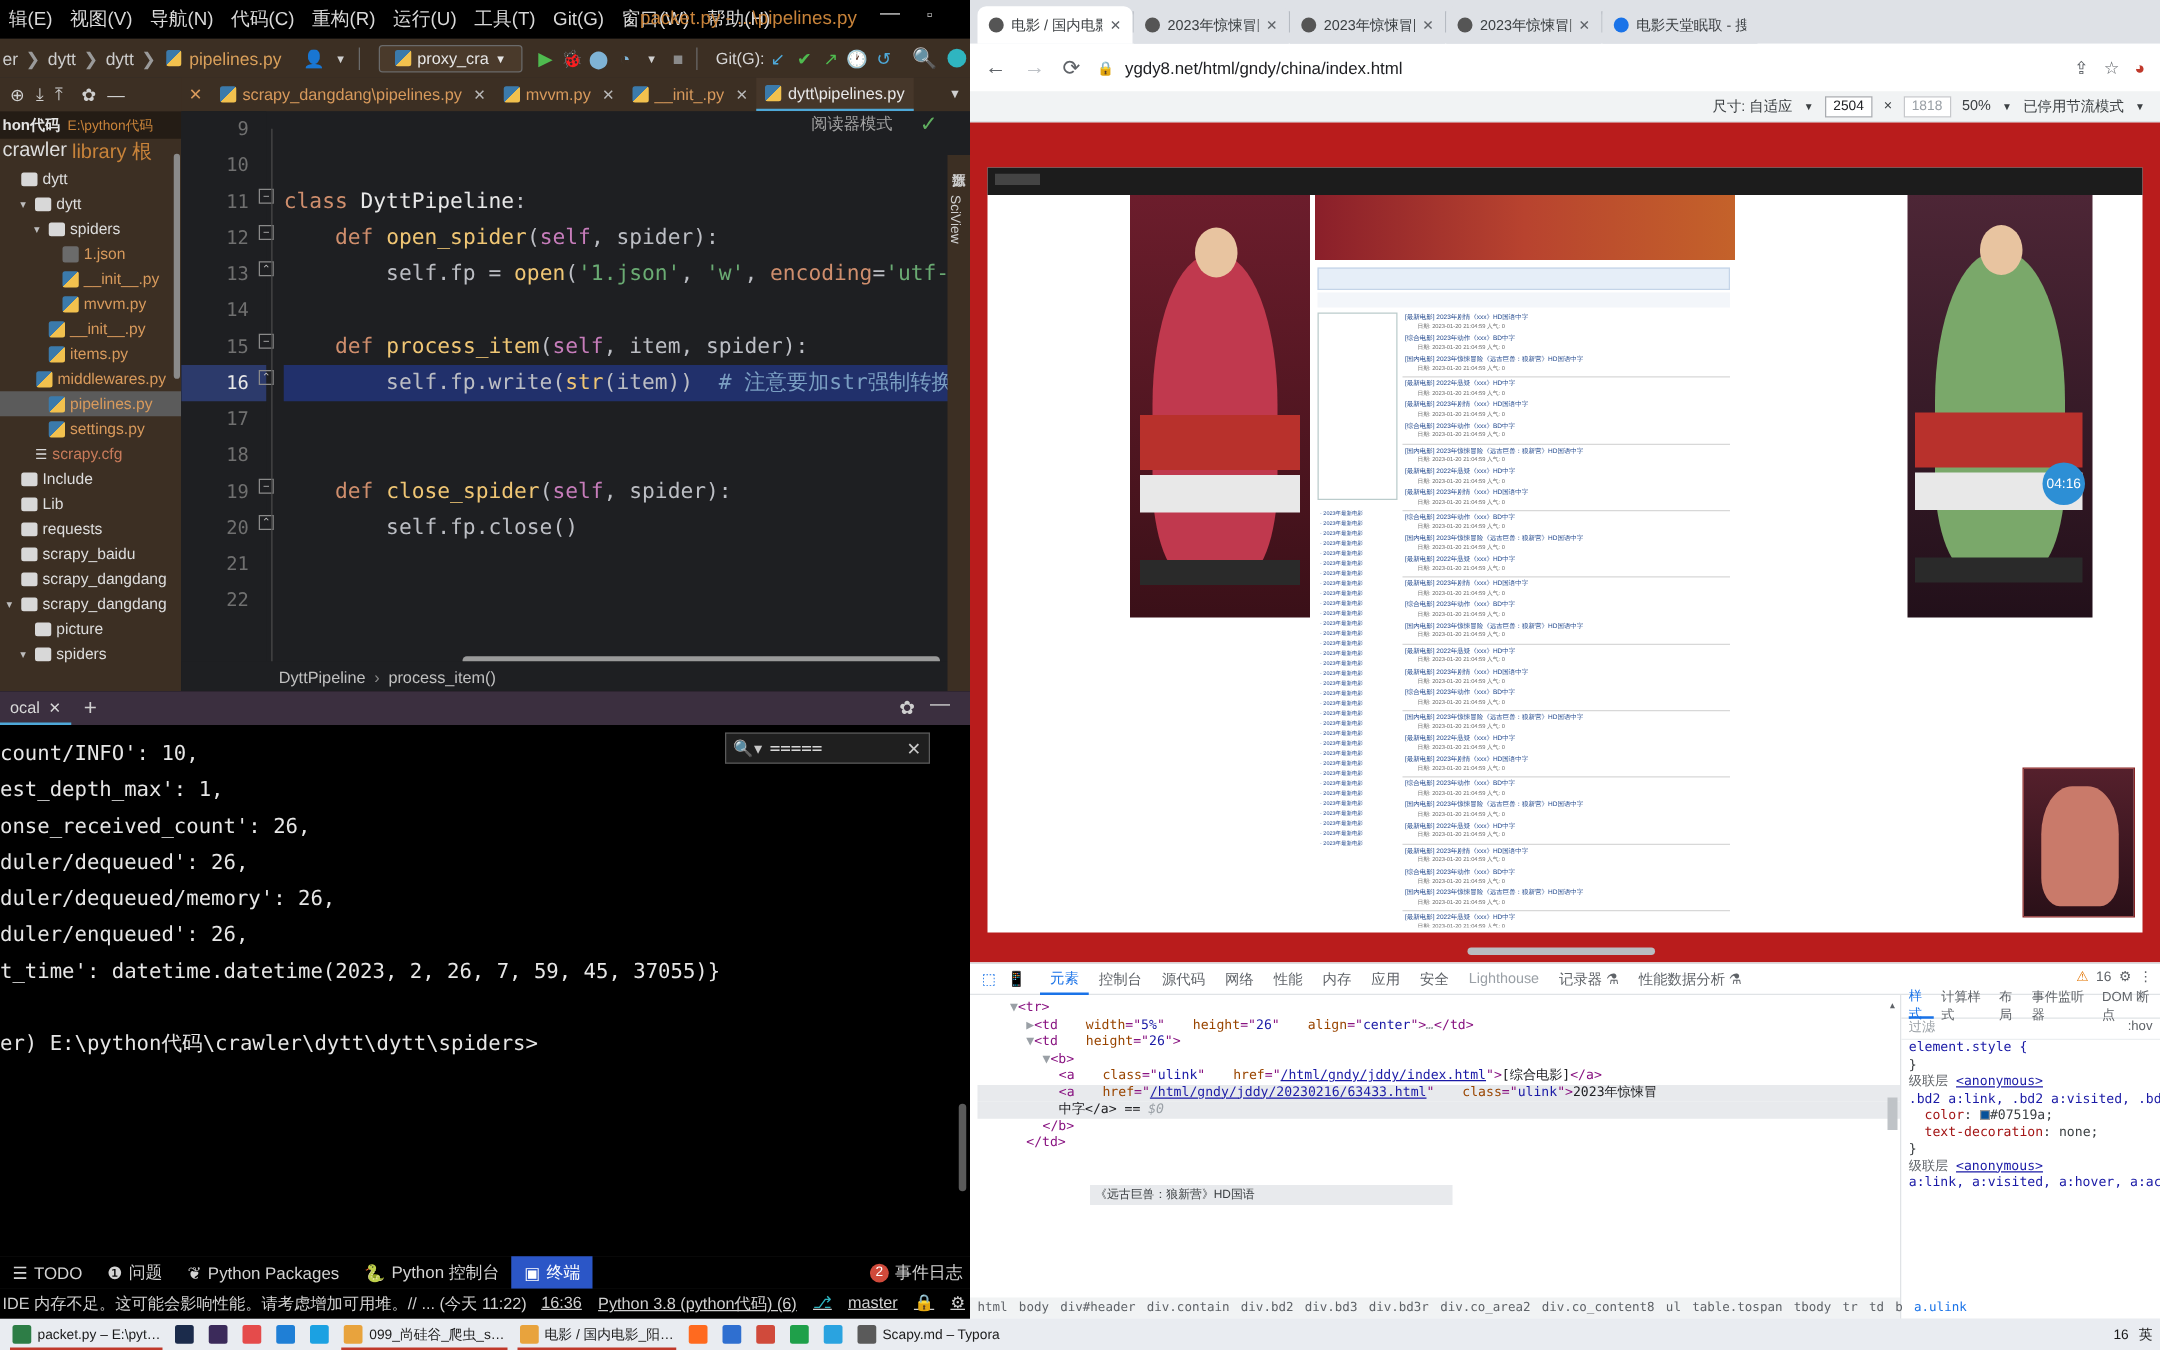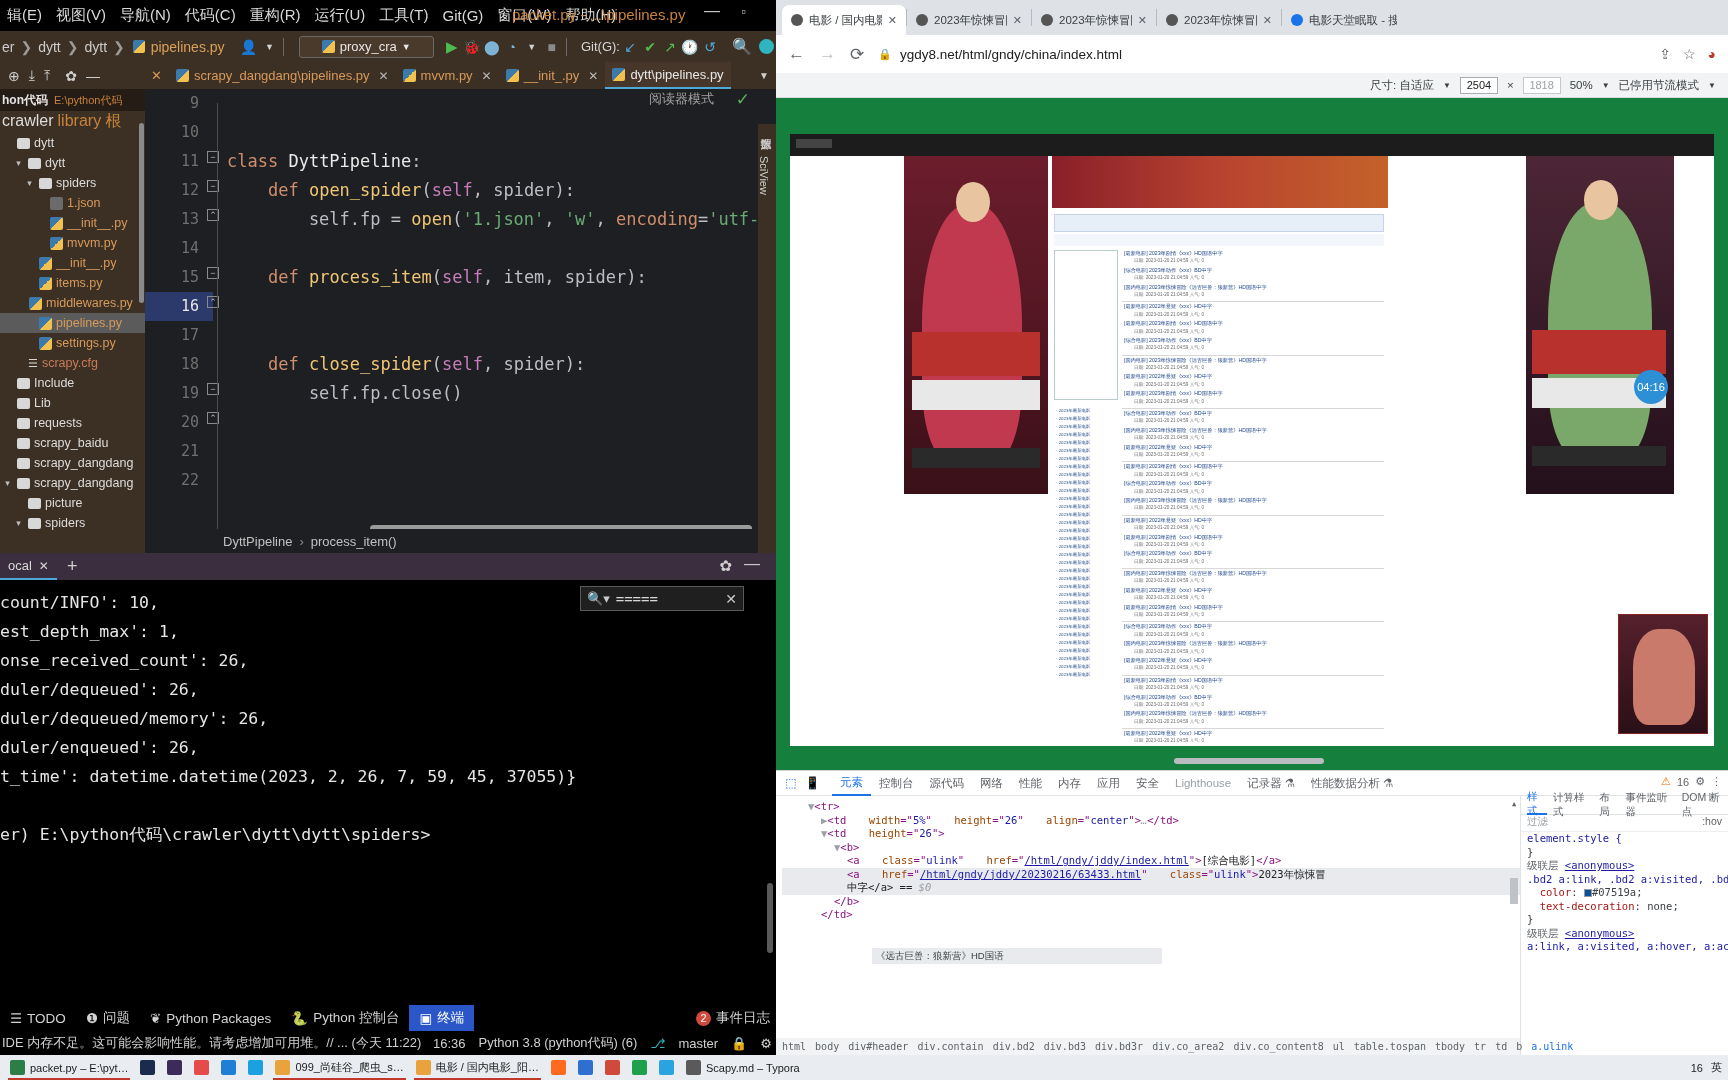--- a/index.html
+++ b/index.html
@@ -19,21 +19,21 @@
   .win-max { position:absolute; right:30px; top:4px; color:#ccc; font-size:13px; }
 
   .ide-toolbar { height:31px; background:#3c2f23; display:flex; align-items:center;
       padding-left:0; color:#cfcfcf; font-size:14px; gap:0; position:relative; }
   .crumb { color:#cdcdcd; padding:0 2px; white-space:nowrap; }
   .crumb.sep { color:#9a9a9a; padding:0 4px; }
   .crumb.file { color:#d9a05b; }
   .tb-ico { width:22px; height:22px; display:inline-flex; align-items:center;
       justify-content:center; font-size:14px; color:#d0d0d0; }
   .runcfg { height:22px; border:1px solid #6a6a6a; border-radius:3px; background:#4a3a2b;
-      display:flex; align-items:center; gap:5px; padding:0 22px; color:#e6e6e6; font-size:13px;
+      display:flex; align-items:center; gap:5px; padding:0 12px; color:#e6e6e6; font-size:13px;
       margin-left:8px;}
   .gitlbl { color:#d8d8d8; font-size:13px; margin-left:6px; }
 
   .ide-body { position:absolute; left:0; top:62px; width:776px; height:491px; }
 
   .tool-strip { position:absolute; left:0; top:0; width:776px; height:27px;
       background:#3c2f23; display:flex; align-items:center; }
   .proj-ctrls { display:flex; align-items:center; gap:9px; padding-left:8px; width:145px; }
   .proj-ctrls span { color:#cfcfcf; font-size:14px; }
 
@@ -124,21 +124,21 @@
       display:flex; align-items:center; color:#d3d3d3; font-size:13.5px; }
   .twitem { display:flex; align-items:center; gap:5px; padding:0 10px; height:26px; }
   .twitem.active { background:#2b56c7; color:#fff; }
   .twright { position:absolute; right:6px; display:flex; align-items:center; gap:5px; }
   .badge2 { width:15px; height:15px; border-radius:50%; background:#d04a3b; color:#fff;
       font-size:11px; display:flex; align-items:center; justify-content:center; }
 
   .statusbar { position:absolute; left:0; top:1031px; width:776px; height:24px; background:#000;
       display:flex; align-items:center; color:#d0d0d0; font-size:13px; }
   .sb-msg { padding-left:2px; white-space:nowrap; }
-  .sb-right { position:absolute; right:4px; display:flex; align-items:center; gap:13px; }
+  .sb-right { position:absolute; right:4px; display:flex; align-items:flex-start; gap:13px;text-decoration:underline; }
 
   
   .brw { position:absolute; left:776px; top:0; width:952px; height:1080px; background:#fff; }
   .brw-tabs { height:35px; background:#dee1e6; display:flex; align-items:flex-end;
       padding-left:6px; }
   .btab { height:30px; background:#dee1e6; display:flex; align-items:center; gap:6px;
       padding:0 9px; font-size:11.5px; color:#3c4043; max-width:124px; white-space:nowrap;
       overflow:hidden; border-radius:7px 7px 0 0; position:relative; }
   .btab.active { background:#fff; }
   .btab .fav { width:12px; height:12px; border-radius:50%; background:#555; flex:0 0 12px; }
@@ -157,21 +157,21 @@
   .addr-right { display:flex; align-items:center; gap:12px; color:#5f6368; font-size:14px; }
 
   .dev-toolbar { height:25px; background:#f1f3f4; border-bottom:1px solid #d7dade;
       display:flex; align-items:center; justify-content:flex-end; gap:9px;
       padding-right:12px; font-size:11.5px; color:#3c4043; }
   .dev-toolbar input.num { width:38px; height:17px; font-size:11px; text-align:center;
       border:1px solid #a9acb0; background:#fff; color:#202124; }
   .dev-toolbar input.num.dim { color:#9aa0a6; border-color:#c6c8cb; }
 
   .viewport { position:absolute; left:0; top:98px; width:952px; height:672px;
-      background:#15803d; overflow:hidden; }
+      background:#b91c1c; overflow:hidden; }
   .page { position:absolute; left:14px; top:36px; width:924px; height:612px; background:#fff; }
   .pg-top { position:absolute; left:0; top:0; width:924px; height:22px; background:#1c1c1c; }
   .pg-top .mini { position:absolute; left:6px; top:5px; width:36px; height:9px; background:#444; }
   .ad-left { position:absolute; left:114px; top:22px; width:144px; height:338px;
       background:linear-gradient(#6c1d2c,#3a1018); overflow:hidden; }
   .ad-right { position:absolute; right:40px; top:22px; width:148px; height:338px;
       background:linear-gradient(#4d2636,#22101a); overflow:hidden; }
   .ad-banner { position:absolute; left:262px; top:22px; width:336px; height:52px;
       background:linear-gradient(90deg,#8a1f2a,#b8432f,#c4622a); }
   .silh { position:absolute; border-radius:50%; }
@@ -491,20 +491,21 @@
         </div>
         <div class="vline"></div>
         <div class="code" id="code">
             <div class="cl"></div>
             <div class="cl"></div>
             <div class="cl"><span class="kw">class </span><span class="cls">DyttPipeline</span><span class="pl">:</span></div>
             <div class="cl"><span class="pl">    </span><span class="kw">def </span><span class="fn">open_spider</span><span class="pl">(</span><span class="slf">self</span><span class="pl">, spider):</span></div>
             <div class="cl"><span class="pl">        self.fp = </span><span class="fn">open</span><span class="pl">(</span><span class="str">'1.json'</span><span class="pl">, </span><span class="str">'w'</span><span class="pl">, </span><span class="kw">encoding</span><span class="pl">=</span><span class="str">'utf-8</span></div>
             <div class="cl"></div>
             <div class="cl"><span class="pl">    </span><span class="kw">def </span><span class="fn">process_item</span><span class="pl">(</span><span class="slf">self</span><span class="pl">, item, spider):</span></div>
+            <div class="cl cur"><span class="pl">        self.fp.write(</span><span class="fn">str</span><span class="pl">(item))  </span><span class="cmt"># 注意要加str强制转换</span></div>
             <div class="cl"></div>
             <div class="cl"></div>
             <div class="cl"><span class="pl">    </span><span class="kw">def </span><span class="fn">close_spider</span><span class="pl">(</span><span class="slf">self</span><span class="pl">, spider):</span></div>
             <div class="cl"><span class="pl">        self.fp.close()</span></div>
             <div class="cl"></div>
             <div class="cl"></div>
           </div>
         <span class="reader">阅读器模式</span>
         <span class="chk">✓</span>
         <div class="ed-scroll-h"></div>

